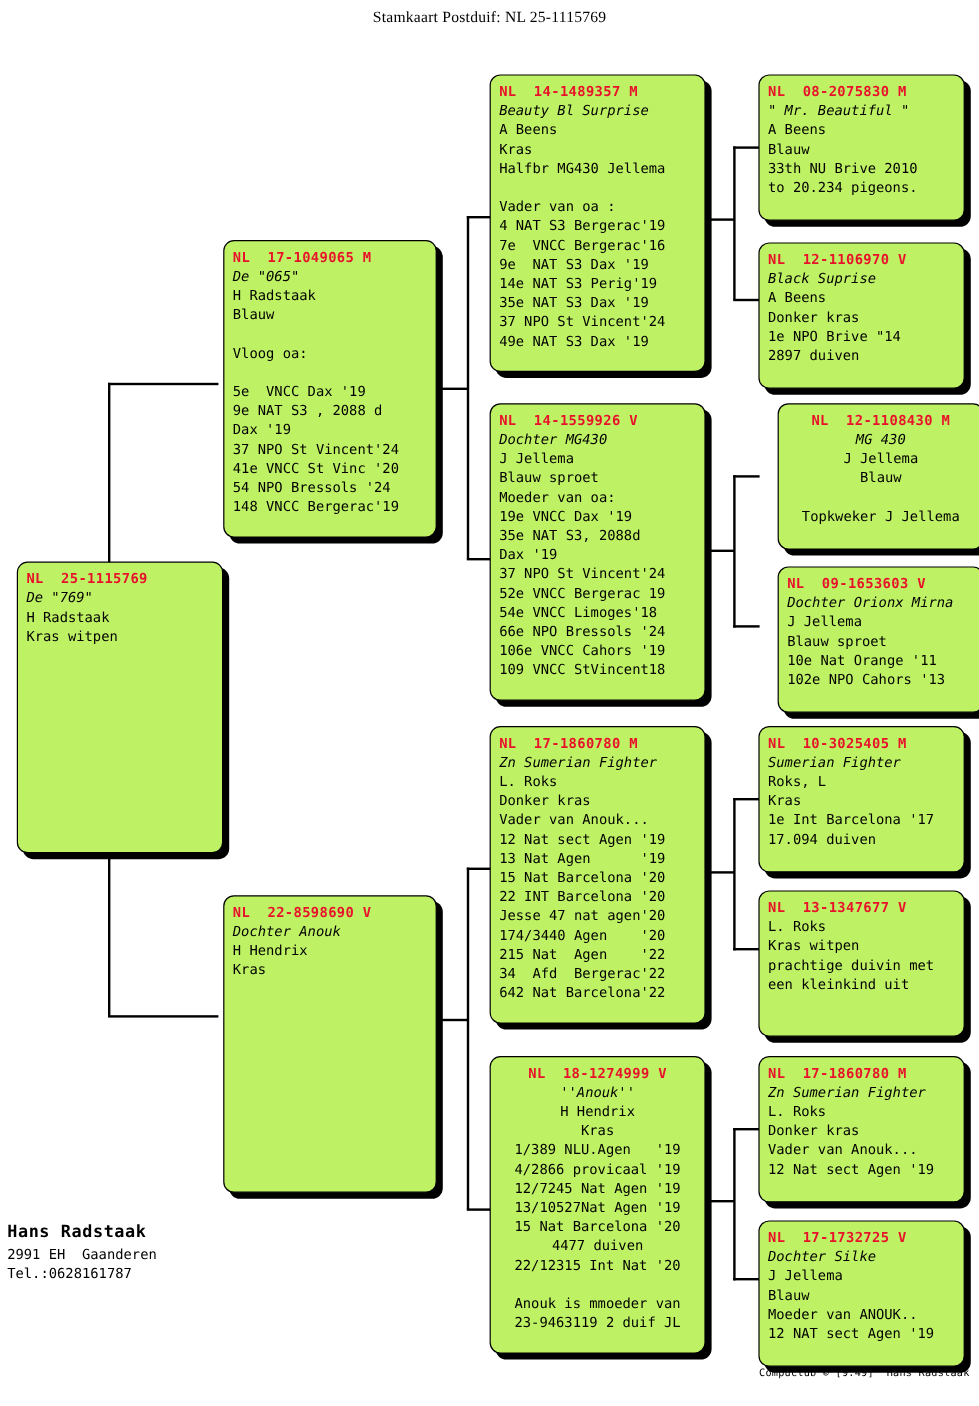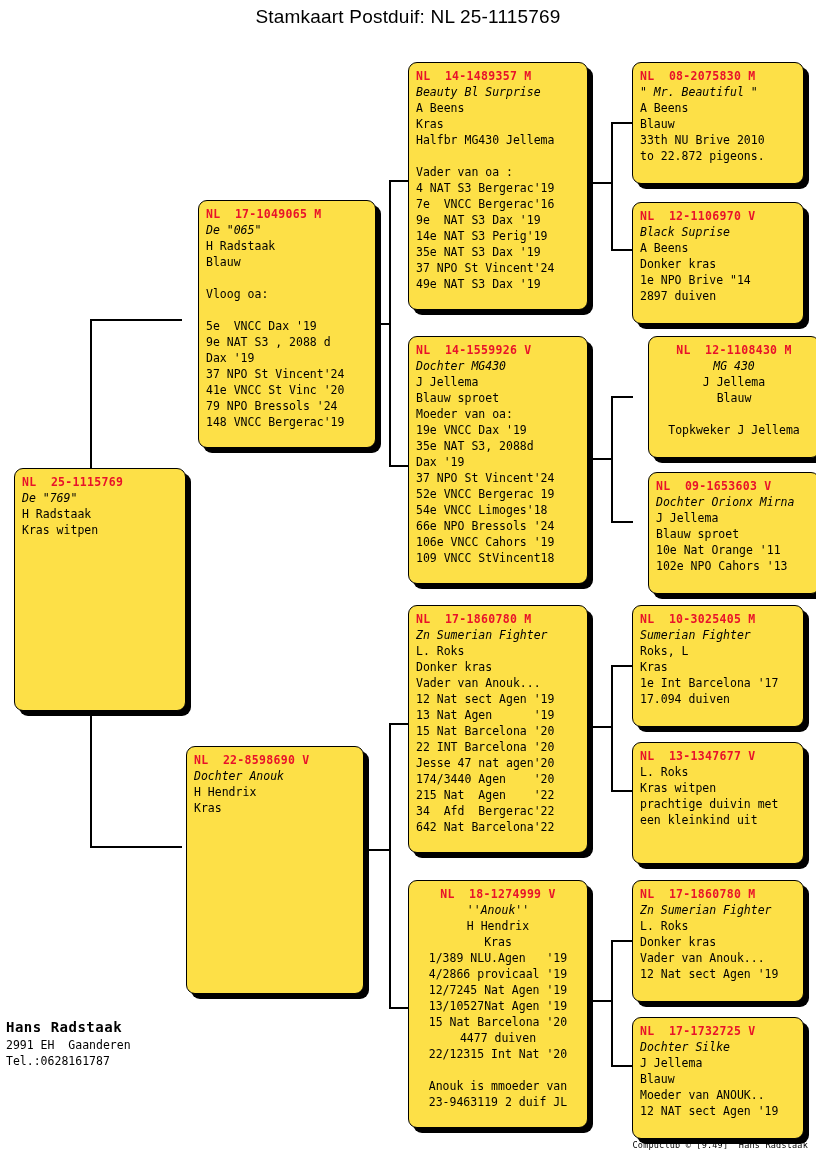--- a/index.html
+++ b/index.html
@@ -14,31 +14,31 @@
     font-family: "DejaVu Sans Mono", "Liberation Mono", monospace;
     overflow: hidden;
   }
 
   #page-title {
     position: absolute;
     left: 0;
     top: 6px;
     width: 816px;
     text-align: center;
-    font-family: Liberation Sans, sans-serif;
-    font-size: 19px;
+    font-family: Liberation Serif, serif;
+    font-size: 13px;
     color: #000;
     letter-spacing: 0.2px;
   }
 
   
   .pbox {
     position: absolute;
     box-sizing: border-box;
-    background: #fde047;
+    background: #bef264;
     border: 1.6px solid #000000;
     border-radius: 9px;
     box-shadow: 5px 5px 0 0 #000000;
     padding: 5px 7px 4px 7px;
     overflow: hidden;
   }
   .pbox .ring {
     color: #e8122a;
     font-weight: bold;
     font-size: 11.5px;
@@ -139,24 +139,24 @@
 <div class="conn v" style="left:611px; top:940px; height:127px;"></div>
 <div class="conn h" style="left:611px; top:940px; width:22px;"></div>
 <div class="conn h" style="left:611px; top:1065px; width:22px;"></div>
 
 <div class="pbox" style="left:14px; top:468px; width:172px; height:243px;">
   <div class="ring">NL  25-1115769</div>
   <div class="nickname">De "769"</div>
   <div class="lines"><div>H Radstaak</div><div>Kras witpen</div></div>
 </div>
 
-<div class="pbox" style="left:198px; top:200px; width:178px; height:248px;">
+<div class="pbox" style="left:186px; top:200px; width:178px; height:248px;">
   <div class="ring">NL  17-1049065 M</div>
   <div class="nickname">De "065"</div>
-  <div class="lines"><div>H Radstaak</div><div>Blauw</div><div>&nbsp;</div><div>Vloog oa:</div><div>&nbsp;</div><div>5e  VNCC Dax '19</div><div>9e NAT S3 , 2088 d</div><div>Dax '19</div><div>37 NPO St Vincent'24</div><div>41e VNCC St Vinc '20</div><div>79 NPO Bressols '24</div><div>148 VNCC Bergerac'19</div></div>
+  <div class="lines"><div>H Radstaak</div><div>Blauw</div><div>&nbsp;</div><div>Vloog oa:</div><div>&nbsp;</div><div>5e  VNCC Dax '19</div><div>9e NAT S3 , 2088 d</div><div>Dax '19</div><div>37 NPO St Vincent'24</div><div>41e VNCC St Vinc '20</div><div>54 NPO Bressols '24</div><div>148 VNCC Bergerac'19</div></div>
 </div>
 
 <div class="pbox" style="left:186px; top:746px; width:178px; height:248px;">
   <div class="ring">NL  22-8598690 V</div>
   <div class="nickname">Dochter Anouk</div>
   <div class="lines"><div>H Hendrix</div><div>Kras</div></div>
 </div>
 
 <div class="pbox" style="left:408px; top:62px; width:180px; height:248px;">
   <div class="ring">NL  14-1489357 M</div>
@@ -178,21 +178,21 @@
 
 <div class="pbox" style="left:408px; top:880px; width:180px; height:248px;text-align:center;">
   <div class="ring">NL  18-1274999 V</div>
   <div class="nickname">''Anouk''</div>
   <div class="lines"><div>H Hendrix</div><div>Kras</div><div>1/389 NLU.Agen   '19</div><div>4/2866 provicaal '19</div><div>12/7245 Nat Agen '19</div><div>13/10527Nat Agen '19</div><div>15 Nat Barcelona '20</div><div>4477 duiven</div><div>22/12315 Int Nat '20</div><div>&nbsp;</div><div>Anouk is mmoeder van</div><div>23-9463119 2 duif JL</div></div>
 </div>
 
 <div class="pbox" style="left:632px; top:62px; width:172px; height:122px;">
   <div class="ring">NL  08-2075830 M</div>
   <div class="nickname">" Mr. Beautiful "</div>
-  <div class="lines"><div>A Beens</div><div>Blauw</div><div>33th NU Brive 2010</div><div>to 22.872 pigeons.</div></div>
+  <div class="lines"><div>A Beens</div><div>Blauw</div><div>33th NU Brive 2010</div><div>to 20.234 pigeons.</div></div>
 </div>
 
 <div class="pbox" style="left:632px; top:202px; width:172px; height:122px;">
   <div class="ring">NL  12-1106970 V</div>
   <div class="nickname">Black Suprise</div>
   <div class="lines"><div>A Beens</div><div>Donker kras</div><div>1e NPO Brive "14</div><div>2897 duiven</div></div>
 </div>
 
 <div class="pbox" style="left:648px; top:336px; width:172px; height:122px;text-align:center;">
   <div class="ring">NL  12-1108430 M</div>

